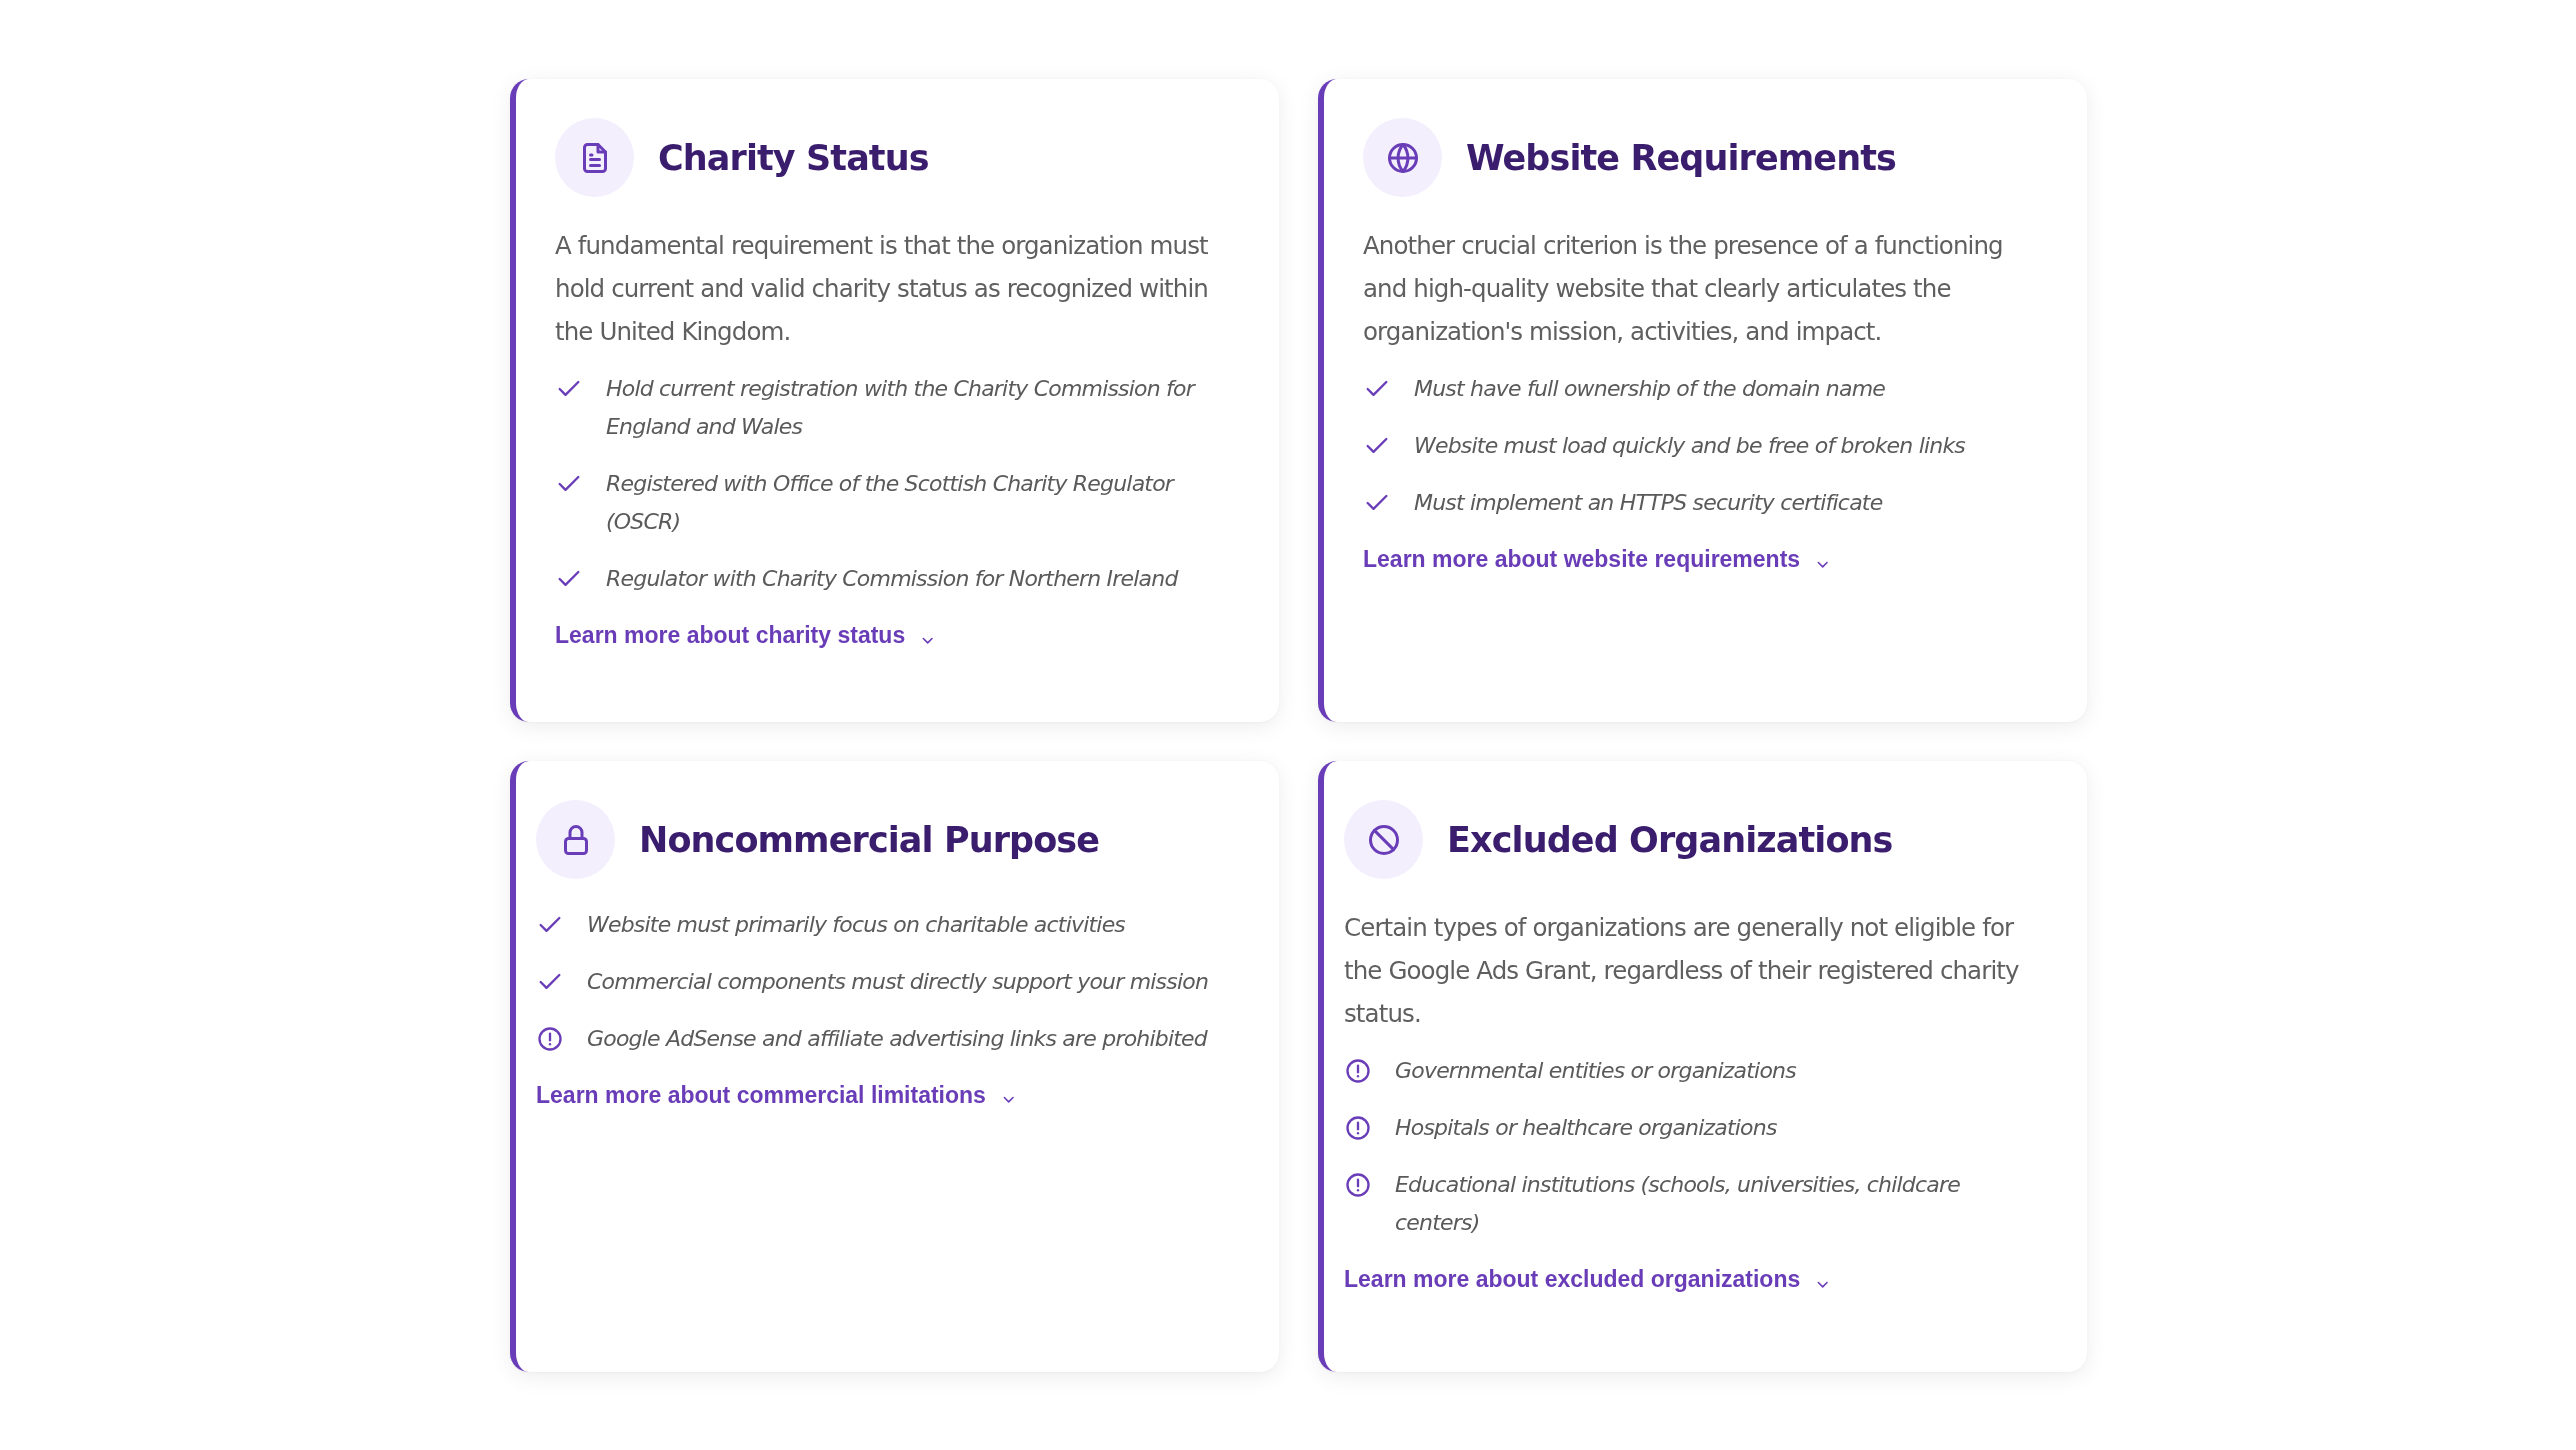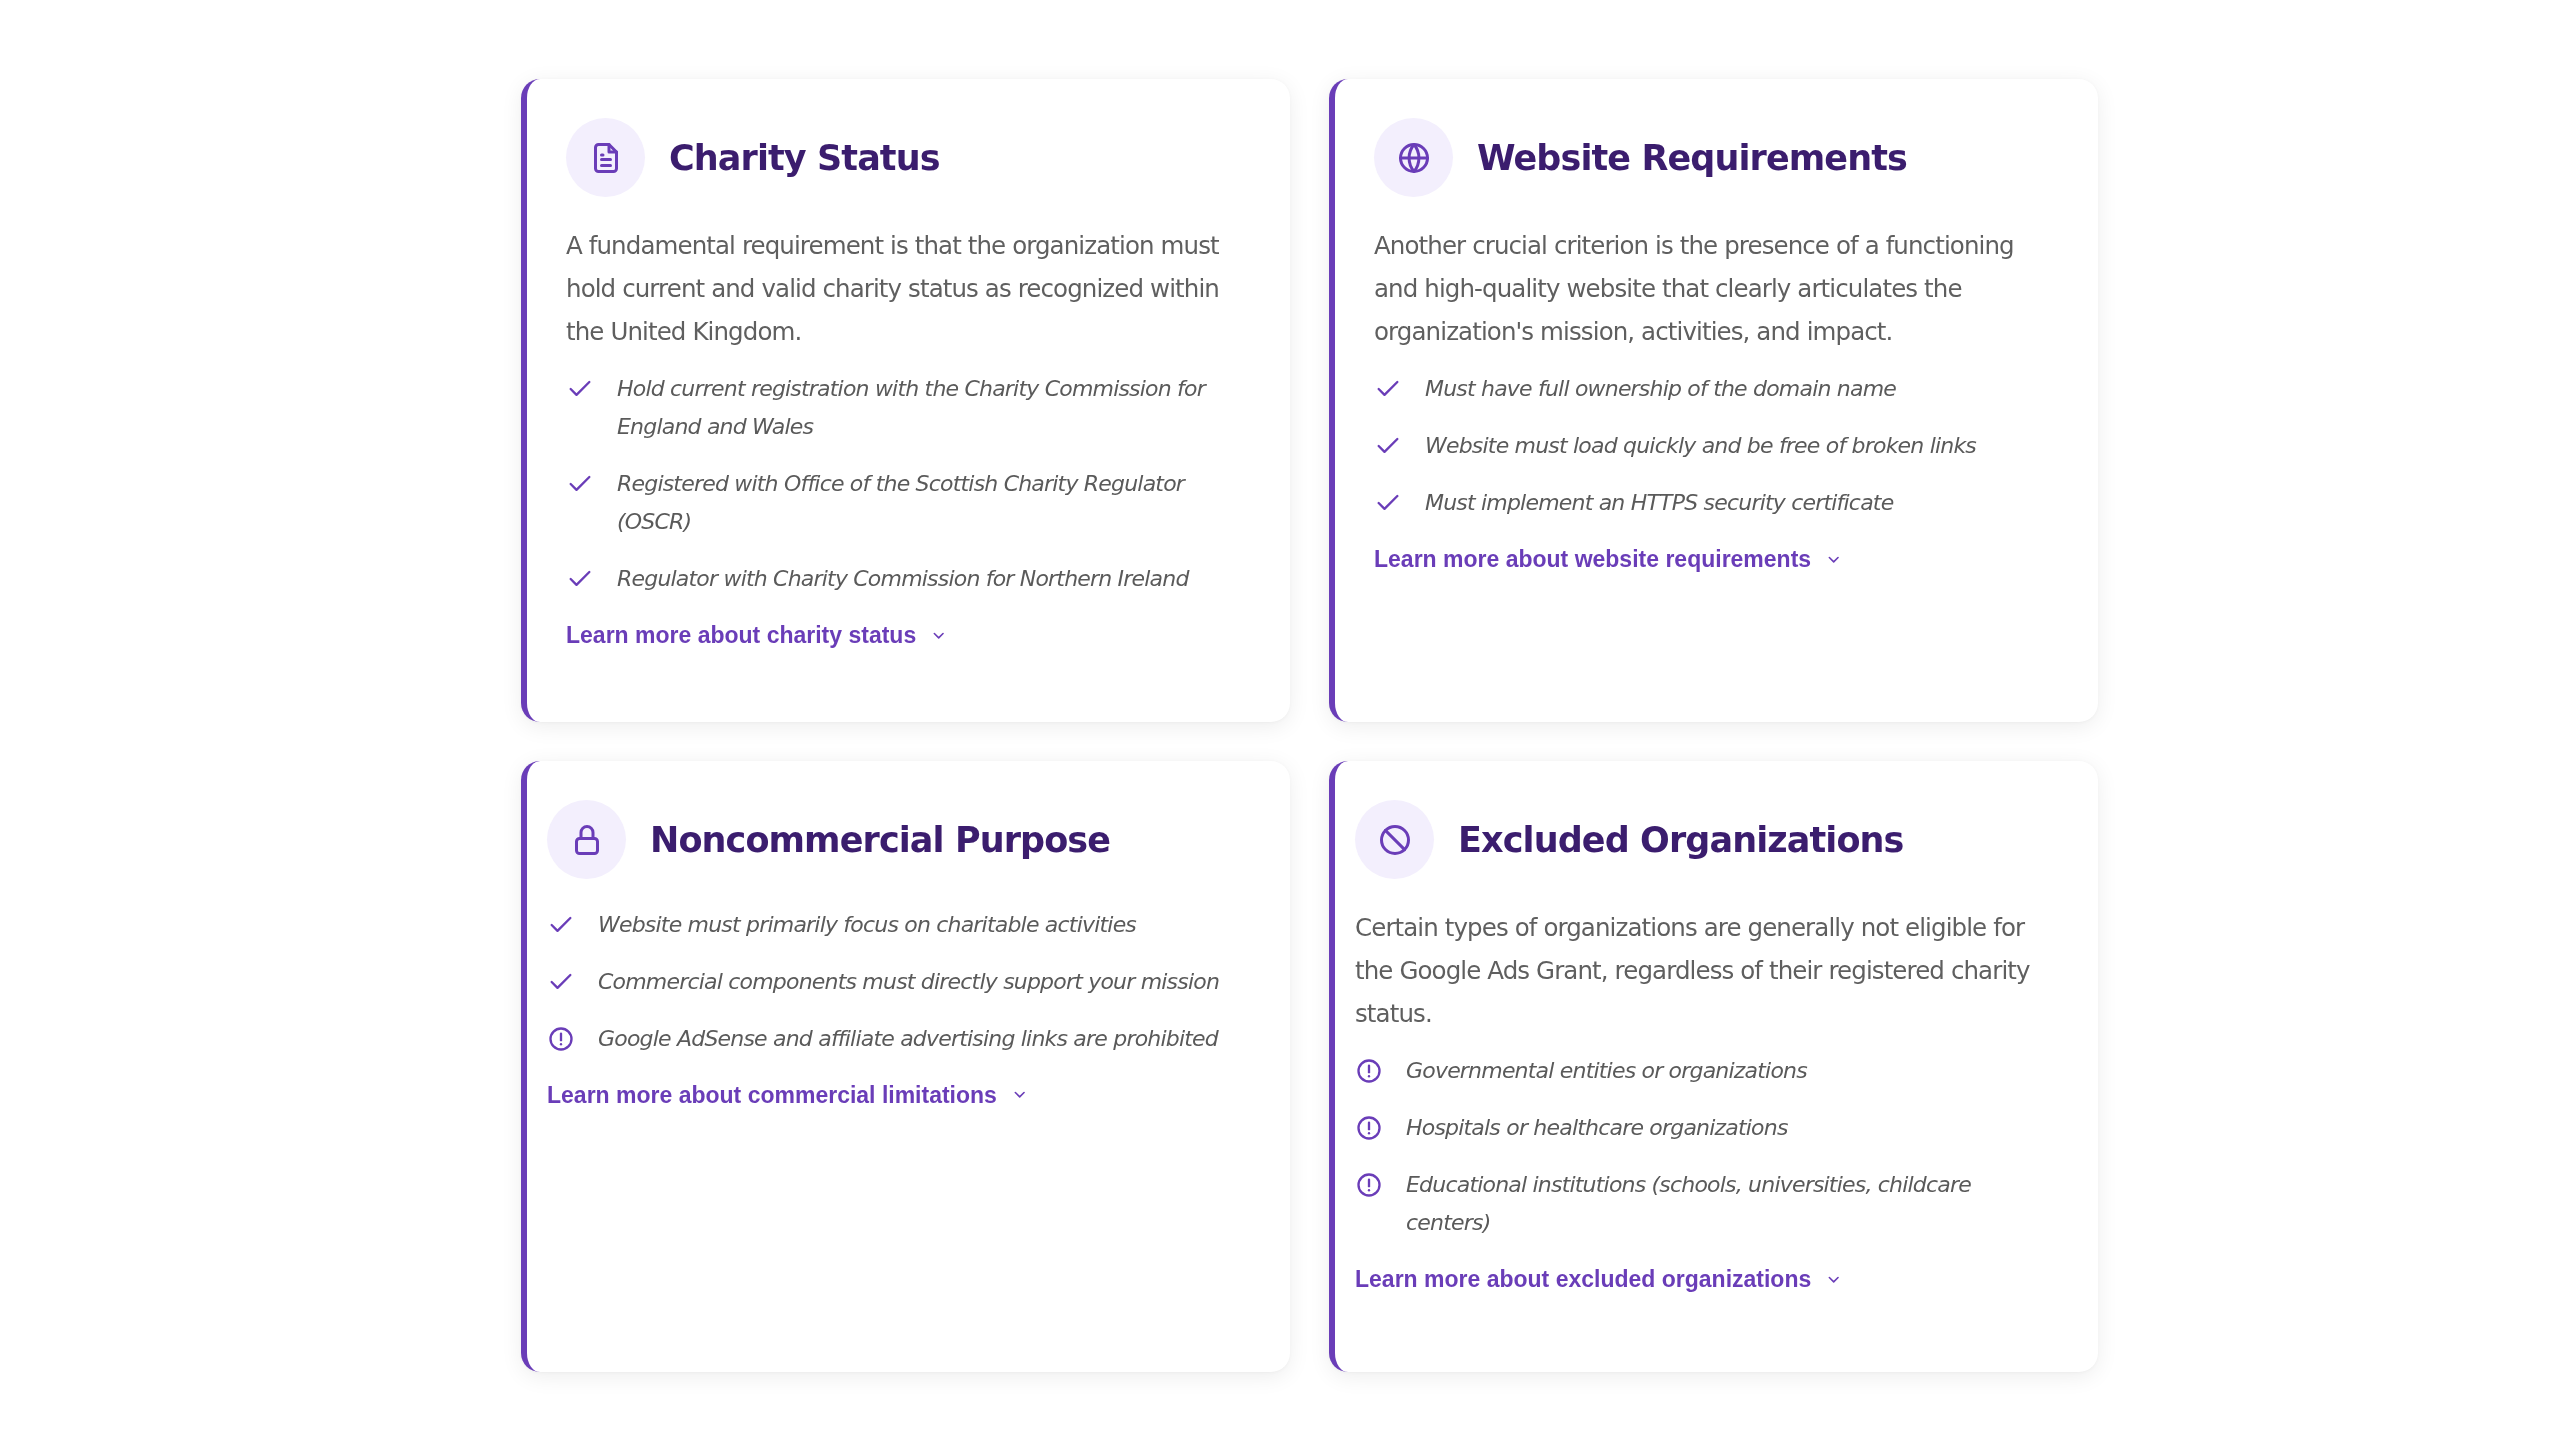--- a/index.html
+++ b/index.html
@@ -9,21 +9,21 @@
   }
   body {
     width: 2576px;
     height: 1451px;
     position: relative;
     overflow: hidden;
     font-family: "DejaVu Sans", sans-serif;
   }
   .grid {
     position: absolute;
-    left: 521px;
+    left: 510px;
     top: 79px;
     width: 1578px;
     display: grid;
     grid-template-columns: 769px 769px;
     column-gap: 39px;
     row-gap: 39px;
   }
   .card {
     position: relative;
     background: #ffffff;
@@ -89,21 +89,21 @@
     width: 32px;
     height: 38px;
     margin-right: 19px;
     display: flex;
     align-items: center;
     justify-content: flex-start;
   }
   .req-icon svg { width: 28px; height: 28px; }
   .learn-link {
     display: inline-flex;
-    align-items: center;
+    align-items: flex-end;
     margin-top: 4.7px;
     font-family: "Liberation Sans", sans-serif;
     font-weight: bold;
     font-size: 23px;
     color: #6a3db8;
     text-decoration: none;
     cursor: pointer;
   }
   .learn-link svg {
     width: 17.4px;

